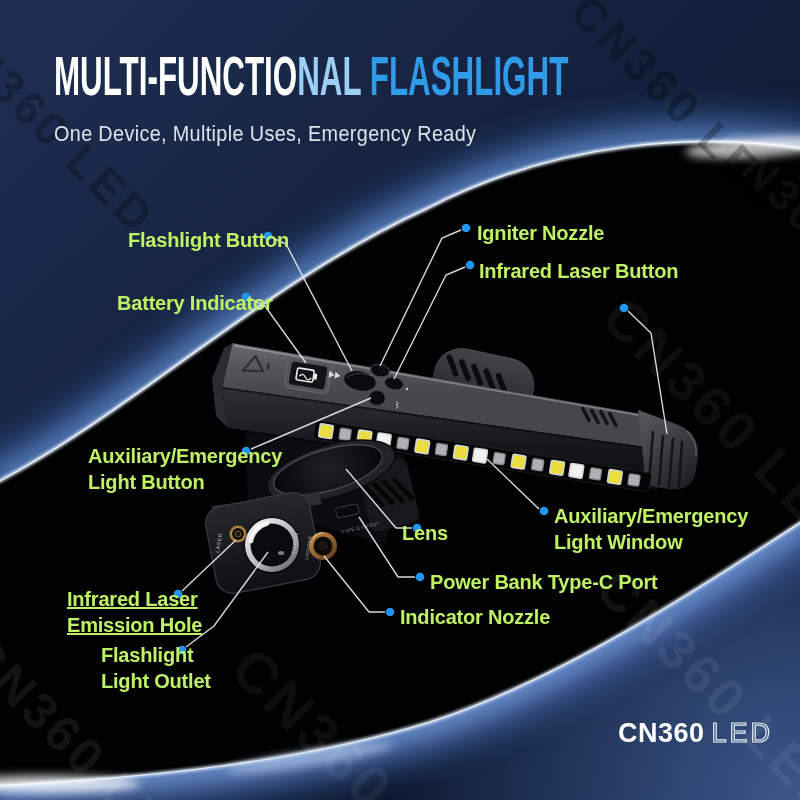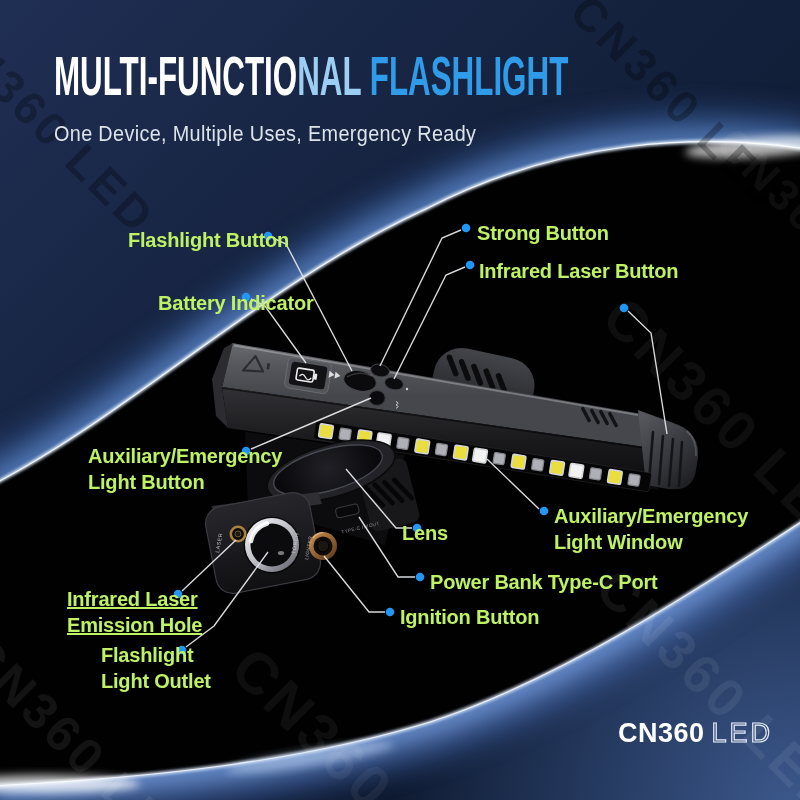--- a/index.html
+++ b/index.html
@@ -321,30 +321,30 @@
         </g>
     </g>
   </svg>
 
   <header class="header">
     <h1 class="title"><span class="t1">MULTI-FUNCTIO</span><span class="t2">NAL</span><span class="t3"> FLASHLIGHT</span></h1>
     <p class="subtitle">One Device, Multiple Uses, Emergency Ready</p>
   </header>
 
   <div class="label" style="left:128px;top:227px;">Flashlight Button</div>
-  <div class="label" style="left:117px;top:290px;margin-left:41px;">Battery Indicator</div>
-  <div class="label" style="left:477px;top:220px;">Strong Button</div>
+  <div class="label" style="left:117px;top:290px;">Battery Indicator</div>
+  <div class="label" style="left:477px;top:220px;">Igniter Nozzle</div>
   <div class="label" style="left:479px;top:258px;">Infrared Laser Button</div>
   <div class="label" style="left:88px;top:443px;">Auxiliary/Emergency
 Light Button</div>
   <div class="label" style="left:402px;top:520px;">Lens</div>
   <div class="label" style="left:554px;top:503px;">Auxiliary/Emergency
 Light Window</div>
   <div class="label" style="left:430px;top:569px;">Power Bank Type-C Port</div>
-  <div class="label" style="left:400px;top:604px;">Ignition Button</div>
+  <div class="label" style="left:400px;top:604px;">Indicator Nozzle</div>
   <div class="label" style="left:67px;top:586px;text-decoration:underline;">Infrared Laser
 Emission Hole</div>
   <div class="label" style="left:101px;top:642px;">Flashlight
 Light Outlet</div>
 
   <div class="logo">
     <span class="cn">CN360</span>
     <span class="led">LED</span>
   </div>
 

